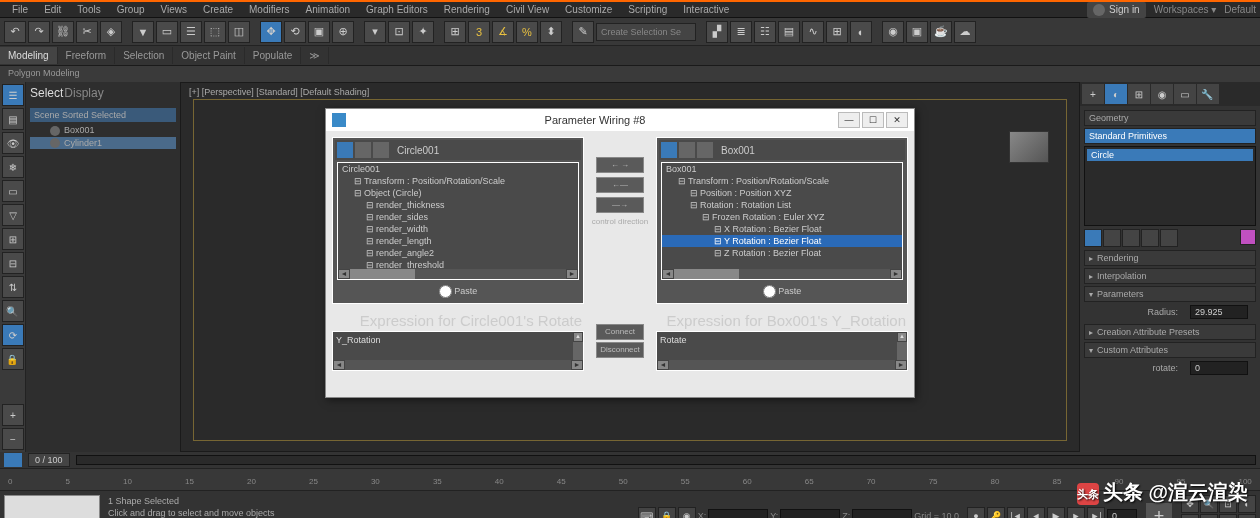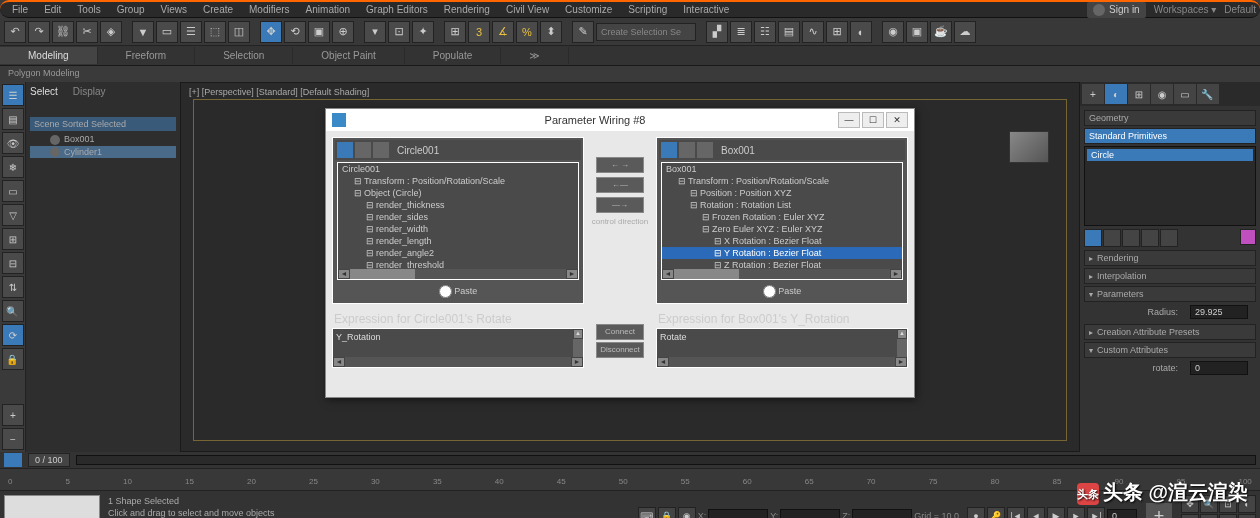--- a/index.html
+++ b/index.html
@@ -1,42 +1,42 @@
 <!DOCTYPE html>
 <html><head>
 <meta charset="utf-8">
 <style>
 * { margin:0; padding:0; box-sizing:border-box; font-family:"Segoe UI",Arial,sans-serif; }
 body { background:#3a3a3a; color:#ccc; font-size:10px; width:1260px; height:518px; overflow:hidden; position:relative; }
 
-.topbar { background:#2a2a2a; height:18px; display:flex; align-items:center; padding:0 4px; border-top:2px solid #ff6600; border-bottom:1px solid #111;border-radius:9px;}
+.topbar { background:#2a2a2a; height:18px; display:flex; align-items:center; padding:0 4px; border-top:2px solid #ff6600; border-bottom:1px solid #111;}
 .menu-item { padding:2px 8px; color:#aaa; cursor:pointer; font-size:10px;}
 .signin-box { margin-left:auto; display:flex; align-items:center; background:#444; padding:2px 6px; border-radius:2px;}
 .signin-box .ico { width:12px; height:12px; background:#666; border-radius:50%; margin-right:4px;}
 .ws-sel{margin-left:8px;color:#888;font-size:10px;}
 
 .toolbar { background:#383838; height:28px; display:flex; align-items:center; padding:2px 4px; gap:2px; border-bottom:1px solid #222;}
 .tb-btn { width:22px; height:22px; background:#4a4a4a; border:1px solid #222; display:flex; align-items:center; justify-content:center; cursor:pointer; font-size:11px; color:#ccc;}
 .tb-btn.accent { background:#3a7ab8;}
 .tb-btn.yellow { color:#e8c040;}
 .tb-sep{width:6px;}
 .tb-combo { background:#444; border:1px solid #222; height:18px; padding:0 4px; color:#888; min-width:100px; font-size:9px; display:flex; align-items:center;}
 
 .ribbon { background:#333; height:20px; display:flex; align-items:center; border-bottom:1px solid #1a1a1a;}
-.ribbon-tab { padding:3px 28px; color:#999; font-size:10px; cursor:pointer; border-right:1px solid #2a2a2a;}
+.ribbon-tab { padding:3px 8px; color:#999; font-size:10px; cursor:pointer; border-right:1px solid #2a2a2a;}
 .ribbon-tab.active { background:#444; color:#ddd;}
 .ribbon-sub { background:#3a3a3a; height:16px; padding:2px 8px; color:#999; font-size:9px;}
 
 .main-area { display:flex; height:370px; }
 .left-panel { width:180px; background:#333; display:flex;}
 .left-icons { width:26px; background:#3a3a3a; display:flex; flex-direction:column; gap:2px; padding:2px; border-right:1px solid #222;}
 .li-btn { width:22px; height:22px; background:#4a4a4a; border:1px solid #222; cursor:pointer; display:flex;align-items:center;justify-content:center;font-size:10px;}
 .li-btn.blue{background:#3a7ab8;}
 .scene-panel { flex:1; background:#2e2e2e; padding:4px;}
-.scene-tabs { display:flex; gap:15px; margin-bottom:20px; font-size:10px;}
+.scene-tabs { display:flex; gap:1px; margin-bottom:8px; font-size:12px;}
 .scene-tab{color:#888;cursor:pointer;}
 .scene-tab.active{color:#ddd;}
 .scene-tree { font-size:9px; color:#aaa;}
 .stree-header{background:#3a5a7a;padding:2px 4px;margin-bottom:2px;}
 .stree-item{padding:1px 4px 1px 20px;cursor:pointer;}
 .stree-item.sel{background:#4a6a8a;}
 .stree-ico{display:inline-block;width:10px;height:10px;background:#666;border-radius:50%;margin-right:4px;vertical-align:middle;}
 
 .viewport { flex:1; background:#2a2a2a; position:relative; border:1px solid #1a1a1a;}
 .vp-label { position:absolute; top:4px; left:8px; color:#aaa; font-size:9px;}
@@ -82,21 +82,21 @@
 .hscroll{position:absolute;bottom:0;left:0;right:0;height:10px;background:#666;display:flex;}
 .hs-ar{width:12px;background:#888;border:1px solid #444;font-size:7px;text-align:center;line-height:8px;color:#333;}
 .hs-track{flex:1;background:#555;}
 .hs-thumb{height:100%;width:30%;background:#888;}
 .paste-row{text-align:center;padding:3px;font-size:9px;color:#ccc;}
 .paste-row input{vertical-align:middle;}
 .mid-btn{width:48px;height:16px;background:#5a5a5a;border:1px solid #888;font-size:8px;color:#bbb;cursor:pointer;text-align:center;line-height:14px;}
 .mid-lbl{font-size:8px;color:#aaa;text-align:left;}
 .dlg-bot{display:flex;padding:0 6px 6px;gap:6px;}
 .bot-col{flex:1;}
-.bot-lbl{font-size:12px;color:#ccc;text-align:left;padding:2px;}
+.bot-lbl{font-size:15px;color:#ccc;text-align:right;padding:2px;}
 .expr-box{background:#4a4a4a;border:1px solid #fff;height:40px;padding:3px;font-size:9px;color:#ddd;position:relative;}
 .bot-mid{width:60px;display:flex;flex-direction:column;gap:2px;align-items:center;padding-top:14px;}
 .vscroll{position:absolute;right:0;top:0;bottom:10px;width:10px;background:#666;}
 .vs-ar{height:10px;background:#888;border:1px solid #444;font-size:6px;text-align:center;}
 
 .slider-row{height:16px;background:#333;display:flex;align-items:center;padding:0 4px;gap:6px;}
 .slider-play{width:18px;height:14px;background:#3a7ab8;cursor:pointer;}
 .slider-frame{background:#444;color:#ccc;padding:1px 6px;font-size:9px;border:1px solid #222;}
 .slider-track{flex:1;height:10px;background:#2a2a2a;position:relative;border:1px solid #111;}
 .timeline{height:22px;background:#383838;border-top:1px solid #222;position:relative;}
@@ -328,21 +328,20 @@
         <div class="hdr-ic g"></div>
         <div class="hdr-ic g"></div>
         <span class="hdr-lbl">Box001</span>
       </div>
       <div class="tree-box" id="rtree">
         <div class="tree-ln i0">Box001</div>
           <div class="tree-ln i1">⊟ Transform : Position/Rotation/Scale</div>
           <div class="tree-ln i2">⊟ Position : Position XYZ</div>
           <div class="tree-ln i2">⊟ Rotation : Rotation List</div>
           <div class="tree-ln i3">⊟ Frozen Rotation : Euler XYZ</div>
-          <div class="tree-ln i3">⊟ Zero Euler XYZ : Euler XYZ</div>
           <div class="tree-ln i4">⊟ X Rotation : Bezier Float</div>
           <div class="tree-ln i4 sel">⊟ Y Rotation : Bezier Float</div>
           <div class="tree-ln i4">⊟ Z Rotation : Bezier Float</div>
           <div class="hscroll">
             <div class="hs-ar">◄</div>
             <div class="hs-track">
               <div class="hs-thumb"></div>
             </div>
             <div class="hs-ar">►</div>
           </div>

